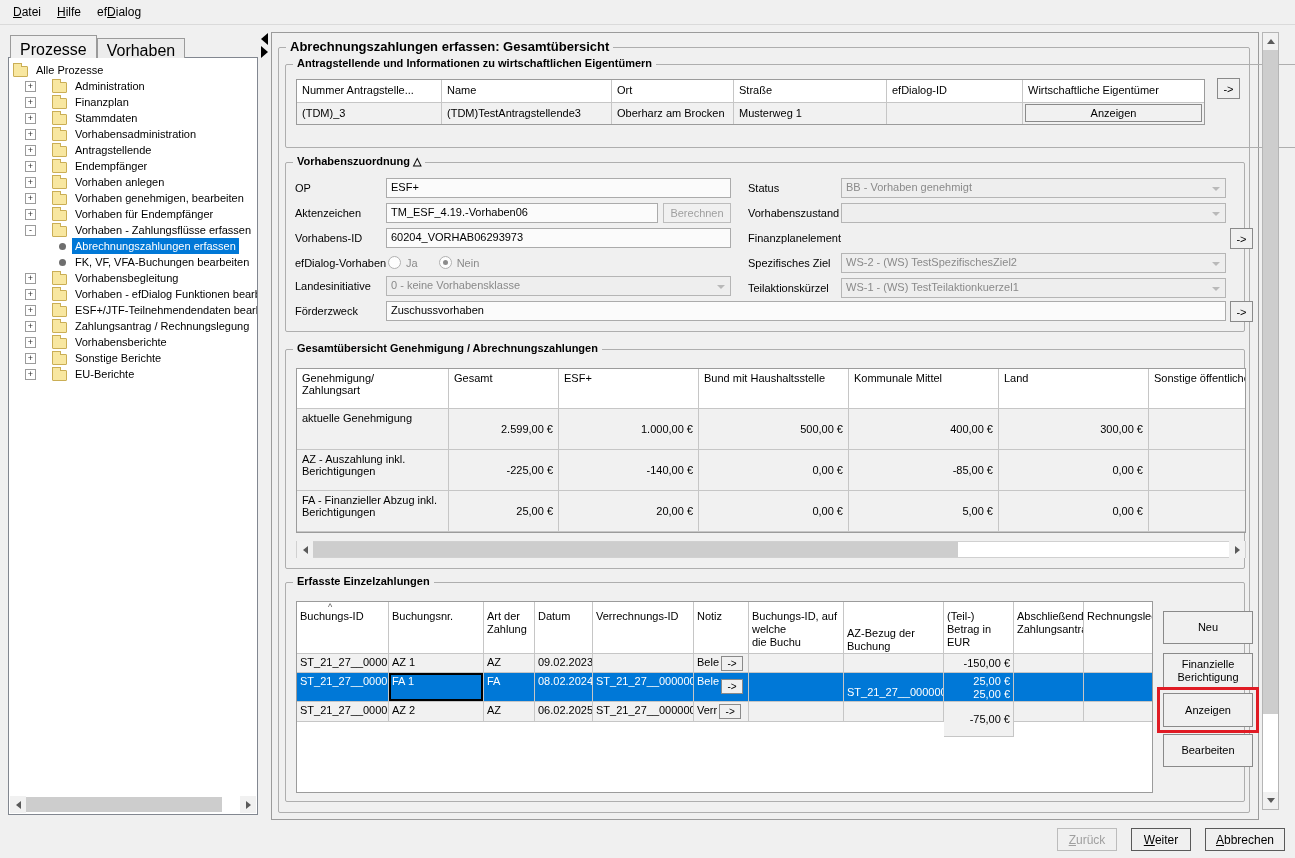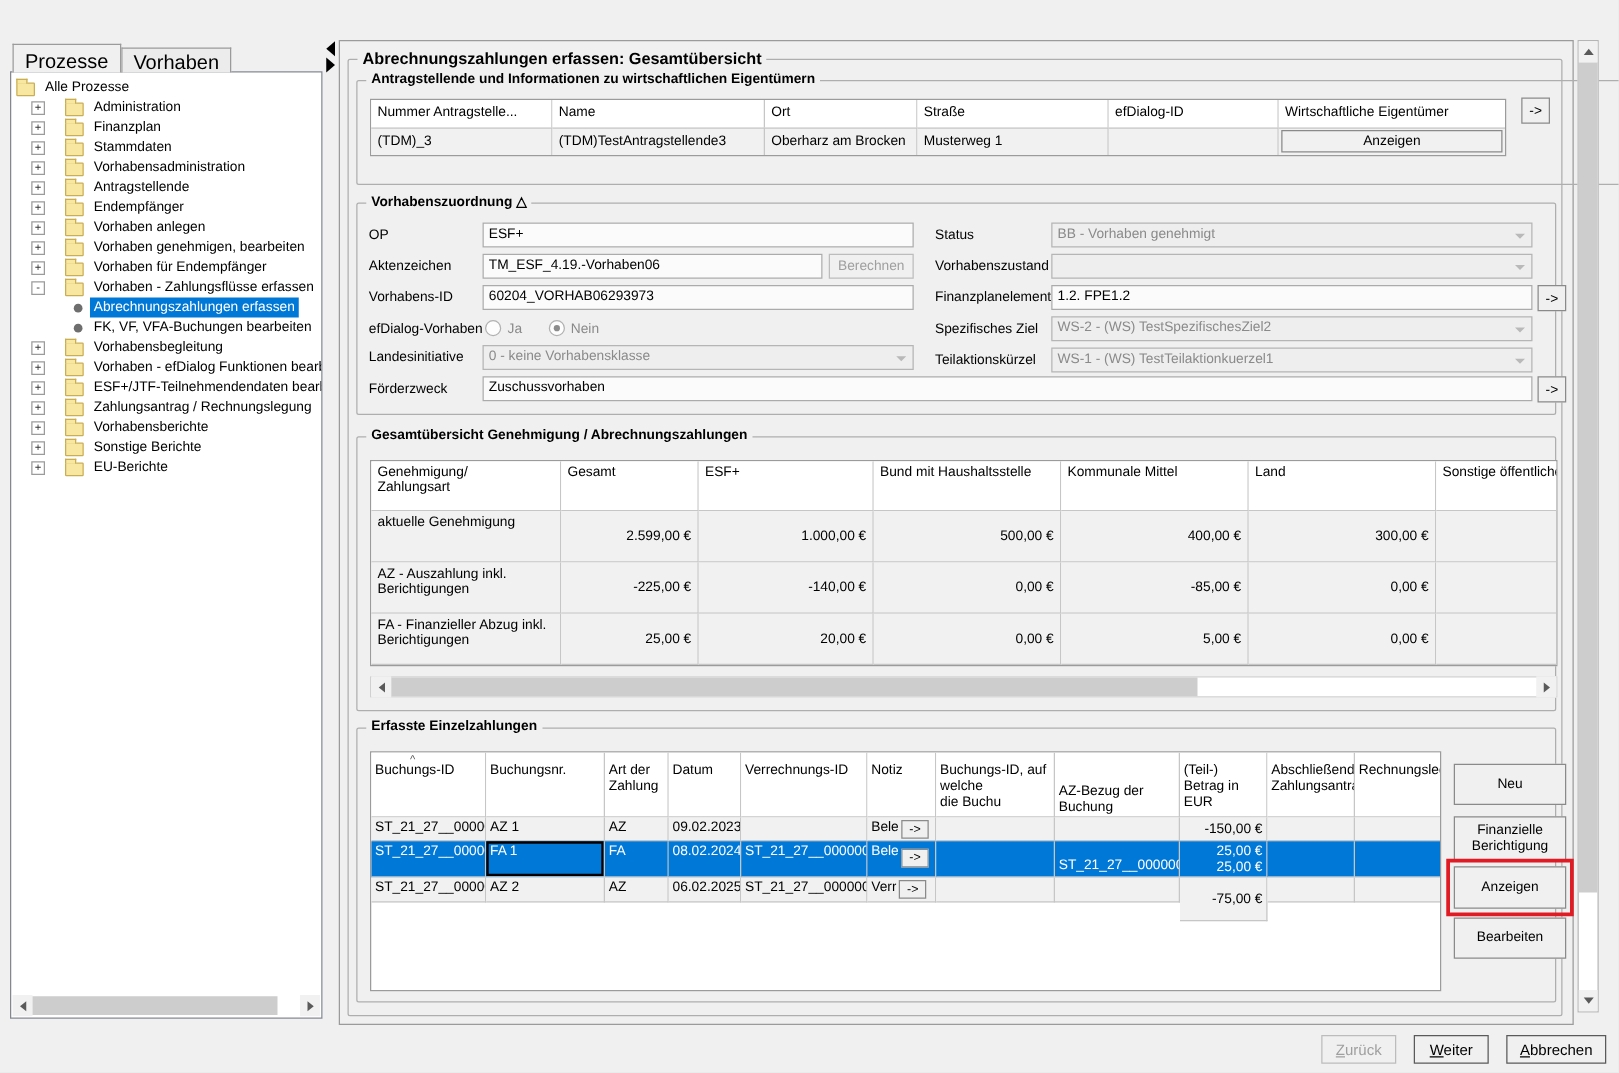--- a/index.html
+++ b/index.html
@@ -108,20 +108,25 @@
   .red-annot { position:absolute; left:871px; top:104px; width:102px; height:46px; border:3px solid #e01b24; pointer-events:none; z-index:5; }
   
   .footer-btn { position:absolute; height:23px; top:828px; font-size:12px; }
   .footer-btn.strong { border-color:#5a5a5a; }
 </style>
 </head>
 <body>
 
 <div class="app">
 
+  <div class="menubar">
+    <div class="menu-item"><span></span><span class="key">D</span><span>atei</span></div>
+    <div class="menu-item"><span></span><span class="key">H</span><span>ilfe</span></div>
+    <div class="menu-item"><span>ef</span><span class="key">D</span><span>ialog</span></div>
+  </div>
 
   <div class="sidebar">
     <div class="tabs">
       <div class="tab active">Prozesse</div>
       <div class="tab">Vorhaben</div>
     </div>
     <div class="treebox">
       <div class="tree">
         <div class="trow">
           <span class="folder"></span>
@@ -307,21 +312,20 @@
           <span class="chev"></span>
         </div>
 
         <div class="flabel" style="left:462px; top:40px;">Vorhabenszustand</div>
         <div class="combo" style="left:555px; top:40px; width:385px;">
           <span></span>
           <span class="chev"></span>
         </div>
 
         <div class="flabel" style="left:462px; top:65px;">Finanzplanelement</div>
-        <div class="tbox" style="left:555px; top:65px; width:385px;">1.2. FPE1.2</div>
         <div class="btn goto" style="left:944px; top:65px;">-&gt;</div>
 
         <div class="flabel" style="left:462px; top:90px;">Spezifisches Ziel</div>
         <div class="combo" style="left:555px; top:90px; width:385px;">
           <span>WS-2 - (WS) TestSpezifischesZiel2</span>
           <span class="chev"></span>
         </div>
 
         <div class="flabel" style="left:462px; top:115px;">Teilaktionskürzel</div>
         <div class="combo" style="left:555px; top:115px; width:385px;">

